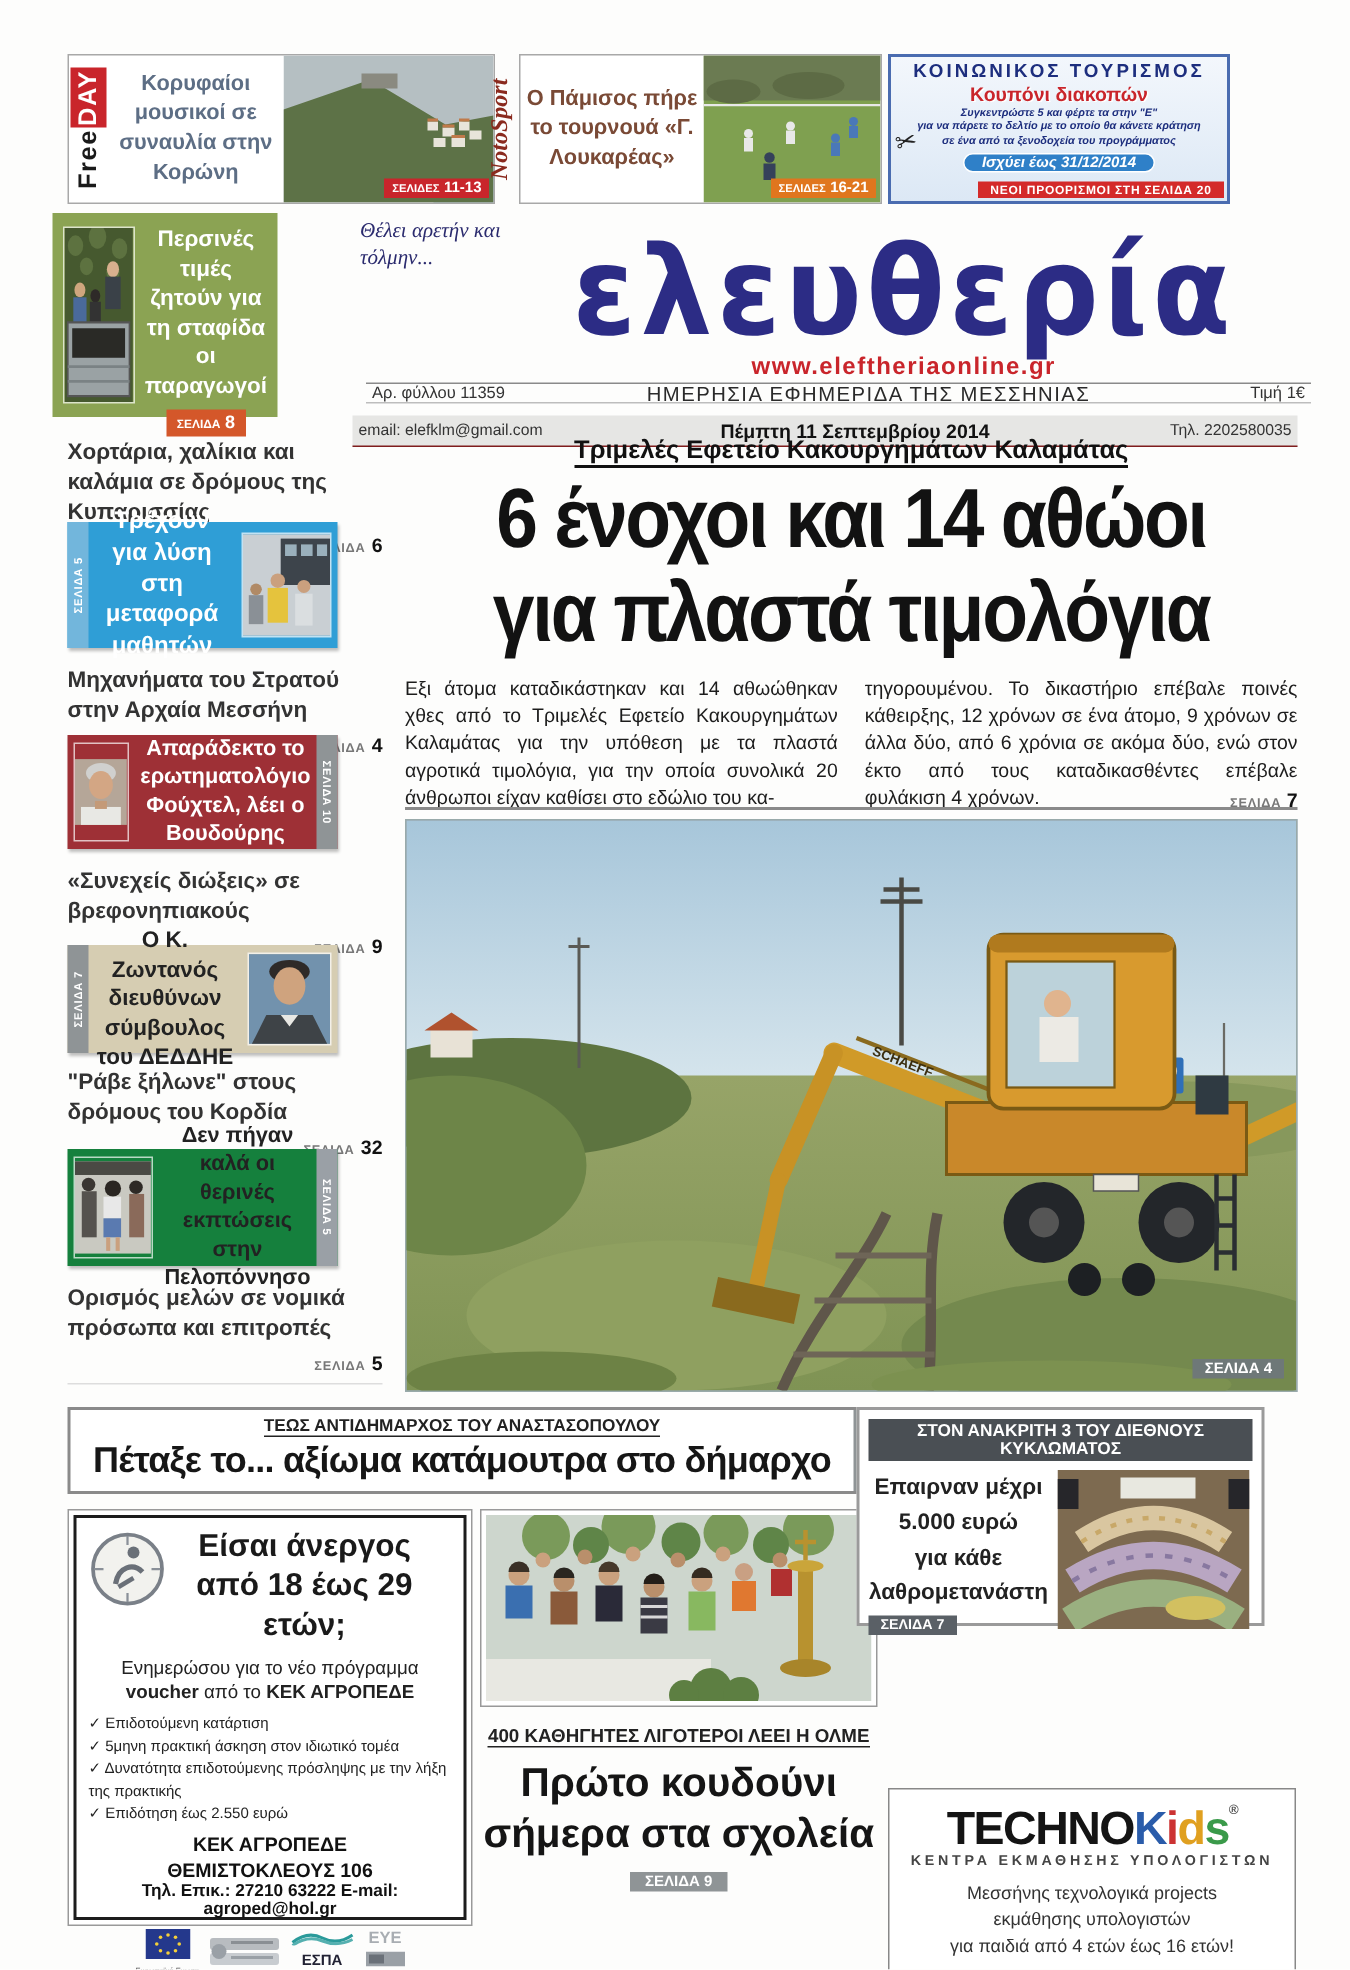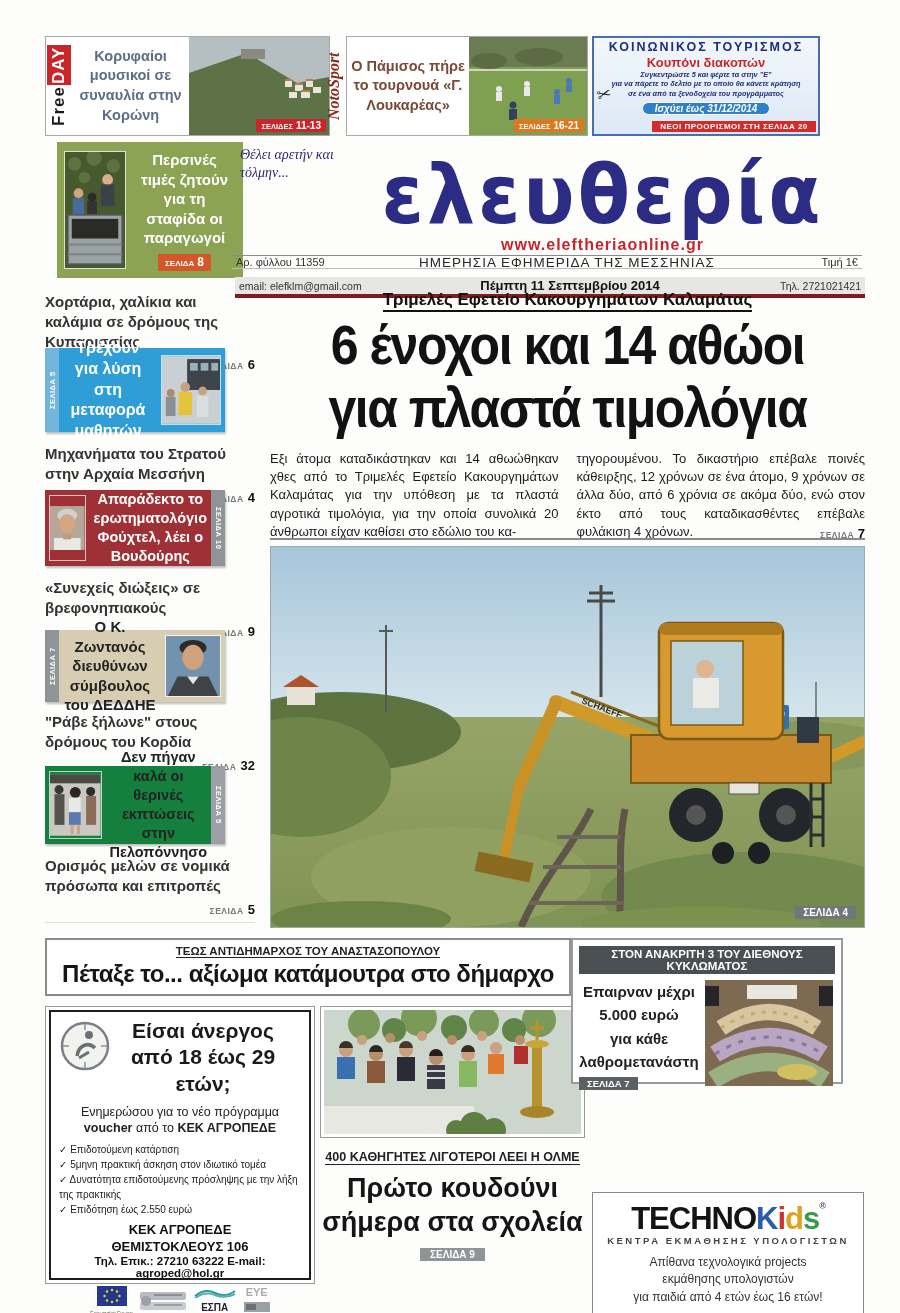--- a/index.html
+++ b/index.html
@@ -48,21 +48,21 @@
   .tagline { font-family:"Liberation Serif", serif; font-style:italic; color:#2b2b6e; font-size:14px; line-height:1.25; }
   .logo { text-align:center; font-weight:bold; color:#2c2c85; font-size:76px; letter-spacing:3px;
           transform:scaleY(1.08); transform-origin:top; font-family:"DejaVu Sans", sans-serif; }
   .website { text-align:center; color:#c9252b; font-weight:bold; font-size:16px; letter-spacing:1px; }
   .mastrow { display:flex; align-items:center; font-size:11px; color:#333; }
   .mastrow .cell-l { width:160px; text-align:left; padding-left:4px; }
   .mastrow .cell-c { flex:1; text-align:center; }
   .mastrow .cell-r { width:120px; text-align:right; padding-right:4px; }
   .mastrow1 { border-top:1px solid #8a8a8a; border-bottom:1px solid #bdbdbd; }
   .mastrow1 .cell-c { font-size:13.5px; letter-spacing:1px; color:#2a2a2a; }
-  .mastrow2 { background:#e6e6e4; border-bottom:4px solid #7f1d1d; font-size:10.5px; }
+  .mastrow2 { background:#e6e6e4; border-bottom:1px solid #7f1d1d; font-size:10.5px; }
   .mastrow2 .cell-c { font-weight:bold; font-size:13px; color:#111; }
 
   
   .side-text { width:210px; font-weight:bold; font-size:15px; color:#333; line-height:1.32; }
   .pageref { text-align:right; margin-top:3px; color:#111; }
   .pageref .lbl { font-size:8.5px; color:#777; font-weight:bold; letter-spacing:.5px; }
   .pageref .num { font-size:13px; font-weight:bold; }
   .sidebox { width:180px; display:flex; box-shadow:1px 2px 2px rgba(0,0,0,.25); }
   .vtab { width:14px; color:#fff; font-size:7.5px; font-weight:bold; letter-spacing:.5px;
           writing-mode:vertical-rl; display:flex; align-items:center; justify-content:center; }
@@ -217,21 +217,21 @@
     <div class="coupon-header">ΚΟΙΝΩΝΙΚΟΣ ΤΟΥΡΙΣΜΟΣ</div>
     <div class="coupon-title">Κουπόνι διακοπών</div>
     <div class="coupon-line">Συγκεντρώστε 5 και φέρτε τα στην "Ε"</div>
     <div class="coupon-line">για να πάρετε το δελτίο με το οποίο θα κάνετε κράτηση</div>
     <div class="coupon-line">σε ένα από τα ξενοδοχεία του προγράμματος</div>
     <div class="coupon-pill">Ισχύει έως 31/12/2014</div>
     <div class="coupon-footer">ΝΕΟΙ ΠΡΟΟΡΙΣΜΟΙ ΣΤΗ ΣΕΛΙΔΑ 20</div>
     <div class="scissors">✂</div>
   </div>
 
-  <div class="abs green-promo" style="left:57px; top:142px; width:186px; height:136px;">
+  <div class="abs green-promo" style="left:35px; top:142px; width:150px; height:136px;">
     <svg width="62" height="118" viewBox="0 0 62 118" preserveAspectRatio="none" class="side-photo" style="margin:0;">
       <rect width="62" height="118" fill="#46592f"></rect>
       <g fill="#5d7240">
           <circle cx="10" cy="12" r="7"></circle>
           <circle cx="30" cy="6" r="8"></circle>
           <circle cx="50" cy="14" r="7"></circle>
           <circle cx="20" cy="26" r="6"></circle>
           <circle cx="44" cy="30" r="6"></circle>
         </g>
       <circle cx="44" cy="28" r="5.5" fill="#d8b08e"></circle>
@@ -251,29 +251,29 @@
         <span class="lbl">ΣΕΛΙΔΑ</span>
           <span>8</span>
       </div>
     </div>
   </div>
 
   <div class="abs tagline" style="left:240px; top:146px; width:110px;">Θέλει αρετήν και τόλμην...</div>
   <div class="abs logo" style="left:340px; top:146px; width:525px;">ελευθερία</div>
   <div class="abs website" style="left:340px; top:236px; width:525px;">www.eleftheriaonline.gr</div>
 
-  <div class="abs mastrow mastrow1" style="left:232px; top:255px; width:630px; height:14px;">
+  <div class="abs mastrow mastrow1" style="left:244px; top:255px; width:630px; height:14px;">
     <div class="cell-l">Αρ. φύλλου 11359</div>
     <div class="cell-c">ΗΜΕΡΗΣΙΑ ΕΦΗΜΕΡΙΔΑ ΤΗΣ ΜΕΣΣΗΝΙΑΣ</div>
     <div class="cell-r">Τιμή 1€</div>
   </div>
   <div class="abs mastrow mastrow2" style="left:235px; top:277px; width:630px; height:21px;">
     <div class="cell-l">email: elefklm@gmail.com</div>
     <div class="cell-c">Πέμπτη 11 Σεπτεμβρίου 2014</div>
-    <div class="cell-r">Τηλ. 2721021421</div>
+    <div class="cell-r">Τηλ. 2202580035</div>
   </div>
 
   <div class="abs side-text" style="left:45px; top:292px;">
     <div>Χορτάρια, χαλίκια και καλάμια σε δρόμους της Κυπαρισσίας</div>
     <div class="pageref"><span class="lbl">ΣΕΛΙΔΑ</span> <span class="num">6</span></div>
   </div>
 
   <div class="abs sidebox box-blue" style="left:45px; top:348px; height:84px;">
     <div class="vtab vtab-up">ΣΕΛΙΔΑ 5</div>
     <div class="sidebox-text">Τρέχουν για λύση στη μεταφορά μαθητών</div>
@@ -630,20 +630,20 @@
       </svg>
     </div>
   </div>
 
   <div class="abs tk-ad" style="left:592px; top:1092px; width:272px; height:178px;">
     <div class="tk-logo">
       <span class="tk-techno">TECHNO</span><span style="color:#2a5caa;">K</span><span style="color:#cc3333;">i</span><span style="color:#e0a020;">d</span><span style="color:#3a9a4a;">s</span><span class="tk-reg">®</span>
     </div>
     <div class="tk-sub">ΚΕΝΤΡΑ ΕΚΜΑΘΗΣΗΣ ΥΠΟΛΟΓΙΣΤΩΝ</div>
     <div style="margin-top:8px;">
-      <div class="tk-line">Απίθανα τεχνολογικά projects</div>
+      <div class="tk-line">Μεσσήνης τεχνολογικά projects</div>
       <div class="tk-line">εκμάθησης υπολογιστών</div>
       <div class="tk-line">για παιδιά από 4 ετών έως 16 ετών!</div>
     </div>
 
   </div>
 
 </div>
 
 </body></html>

